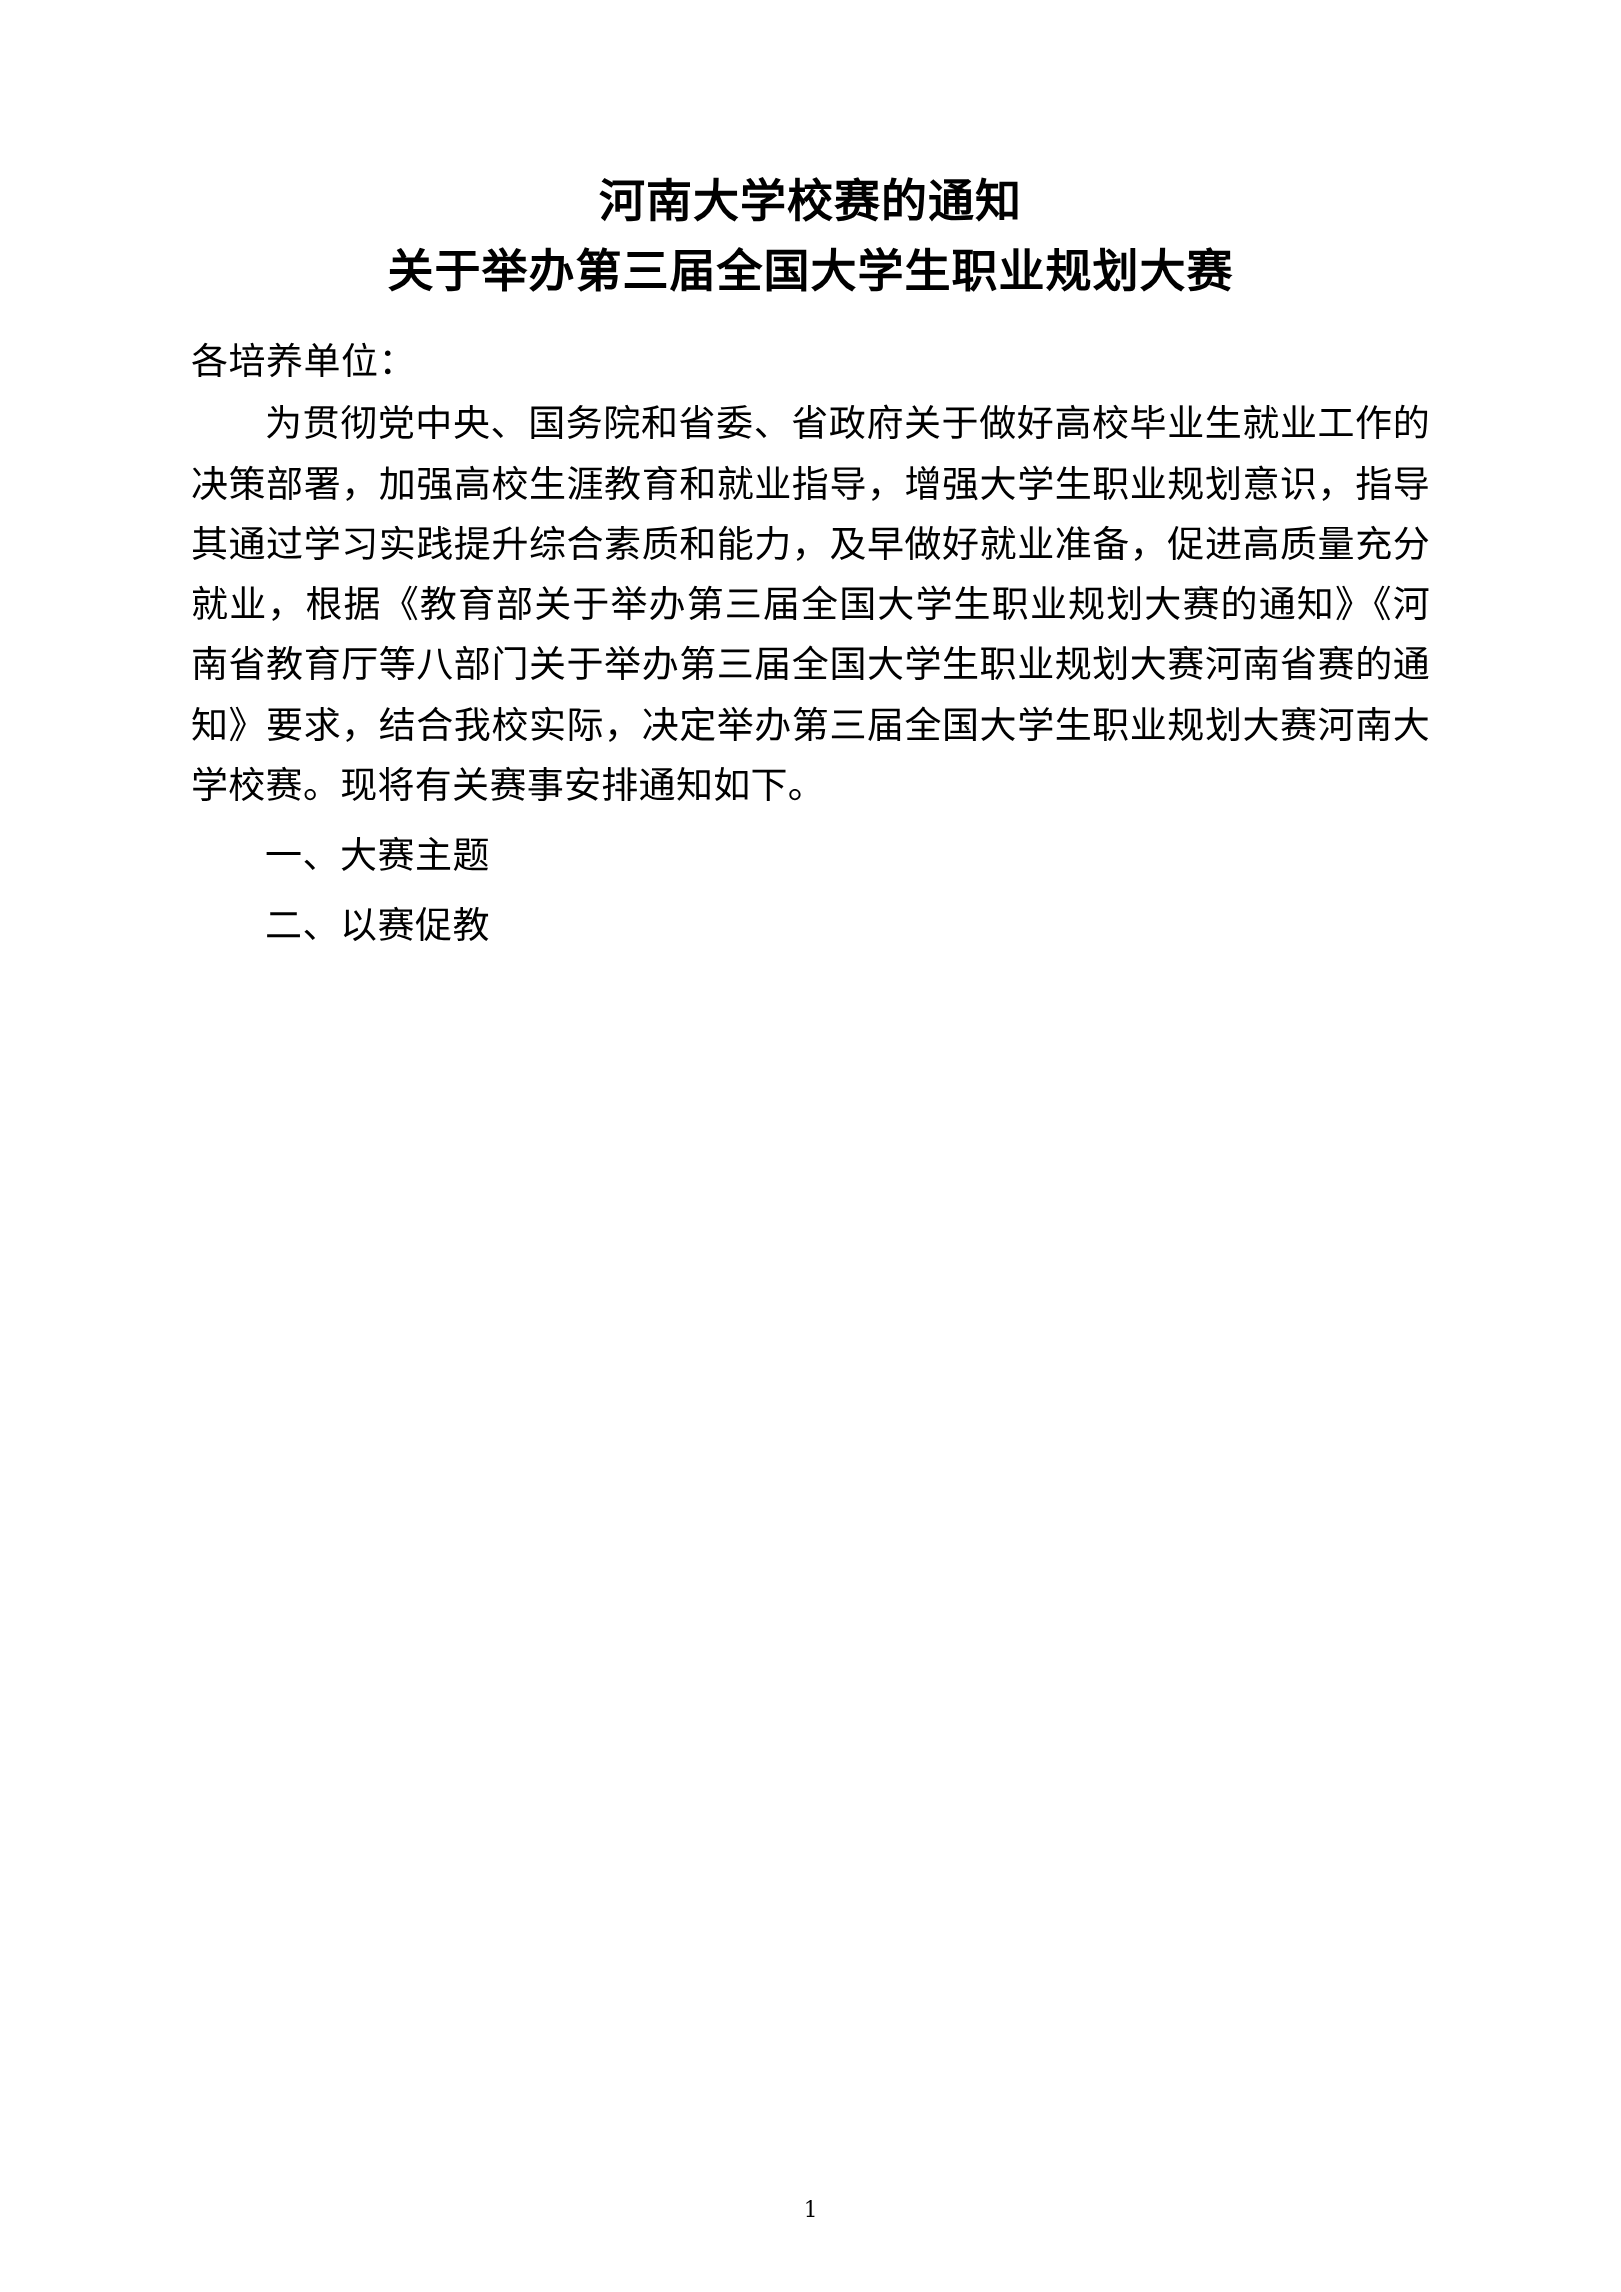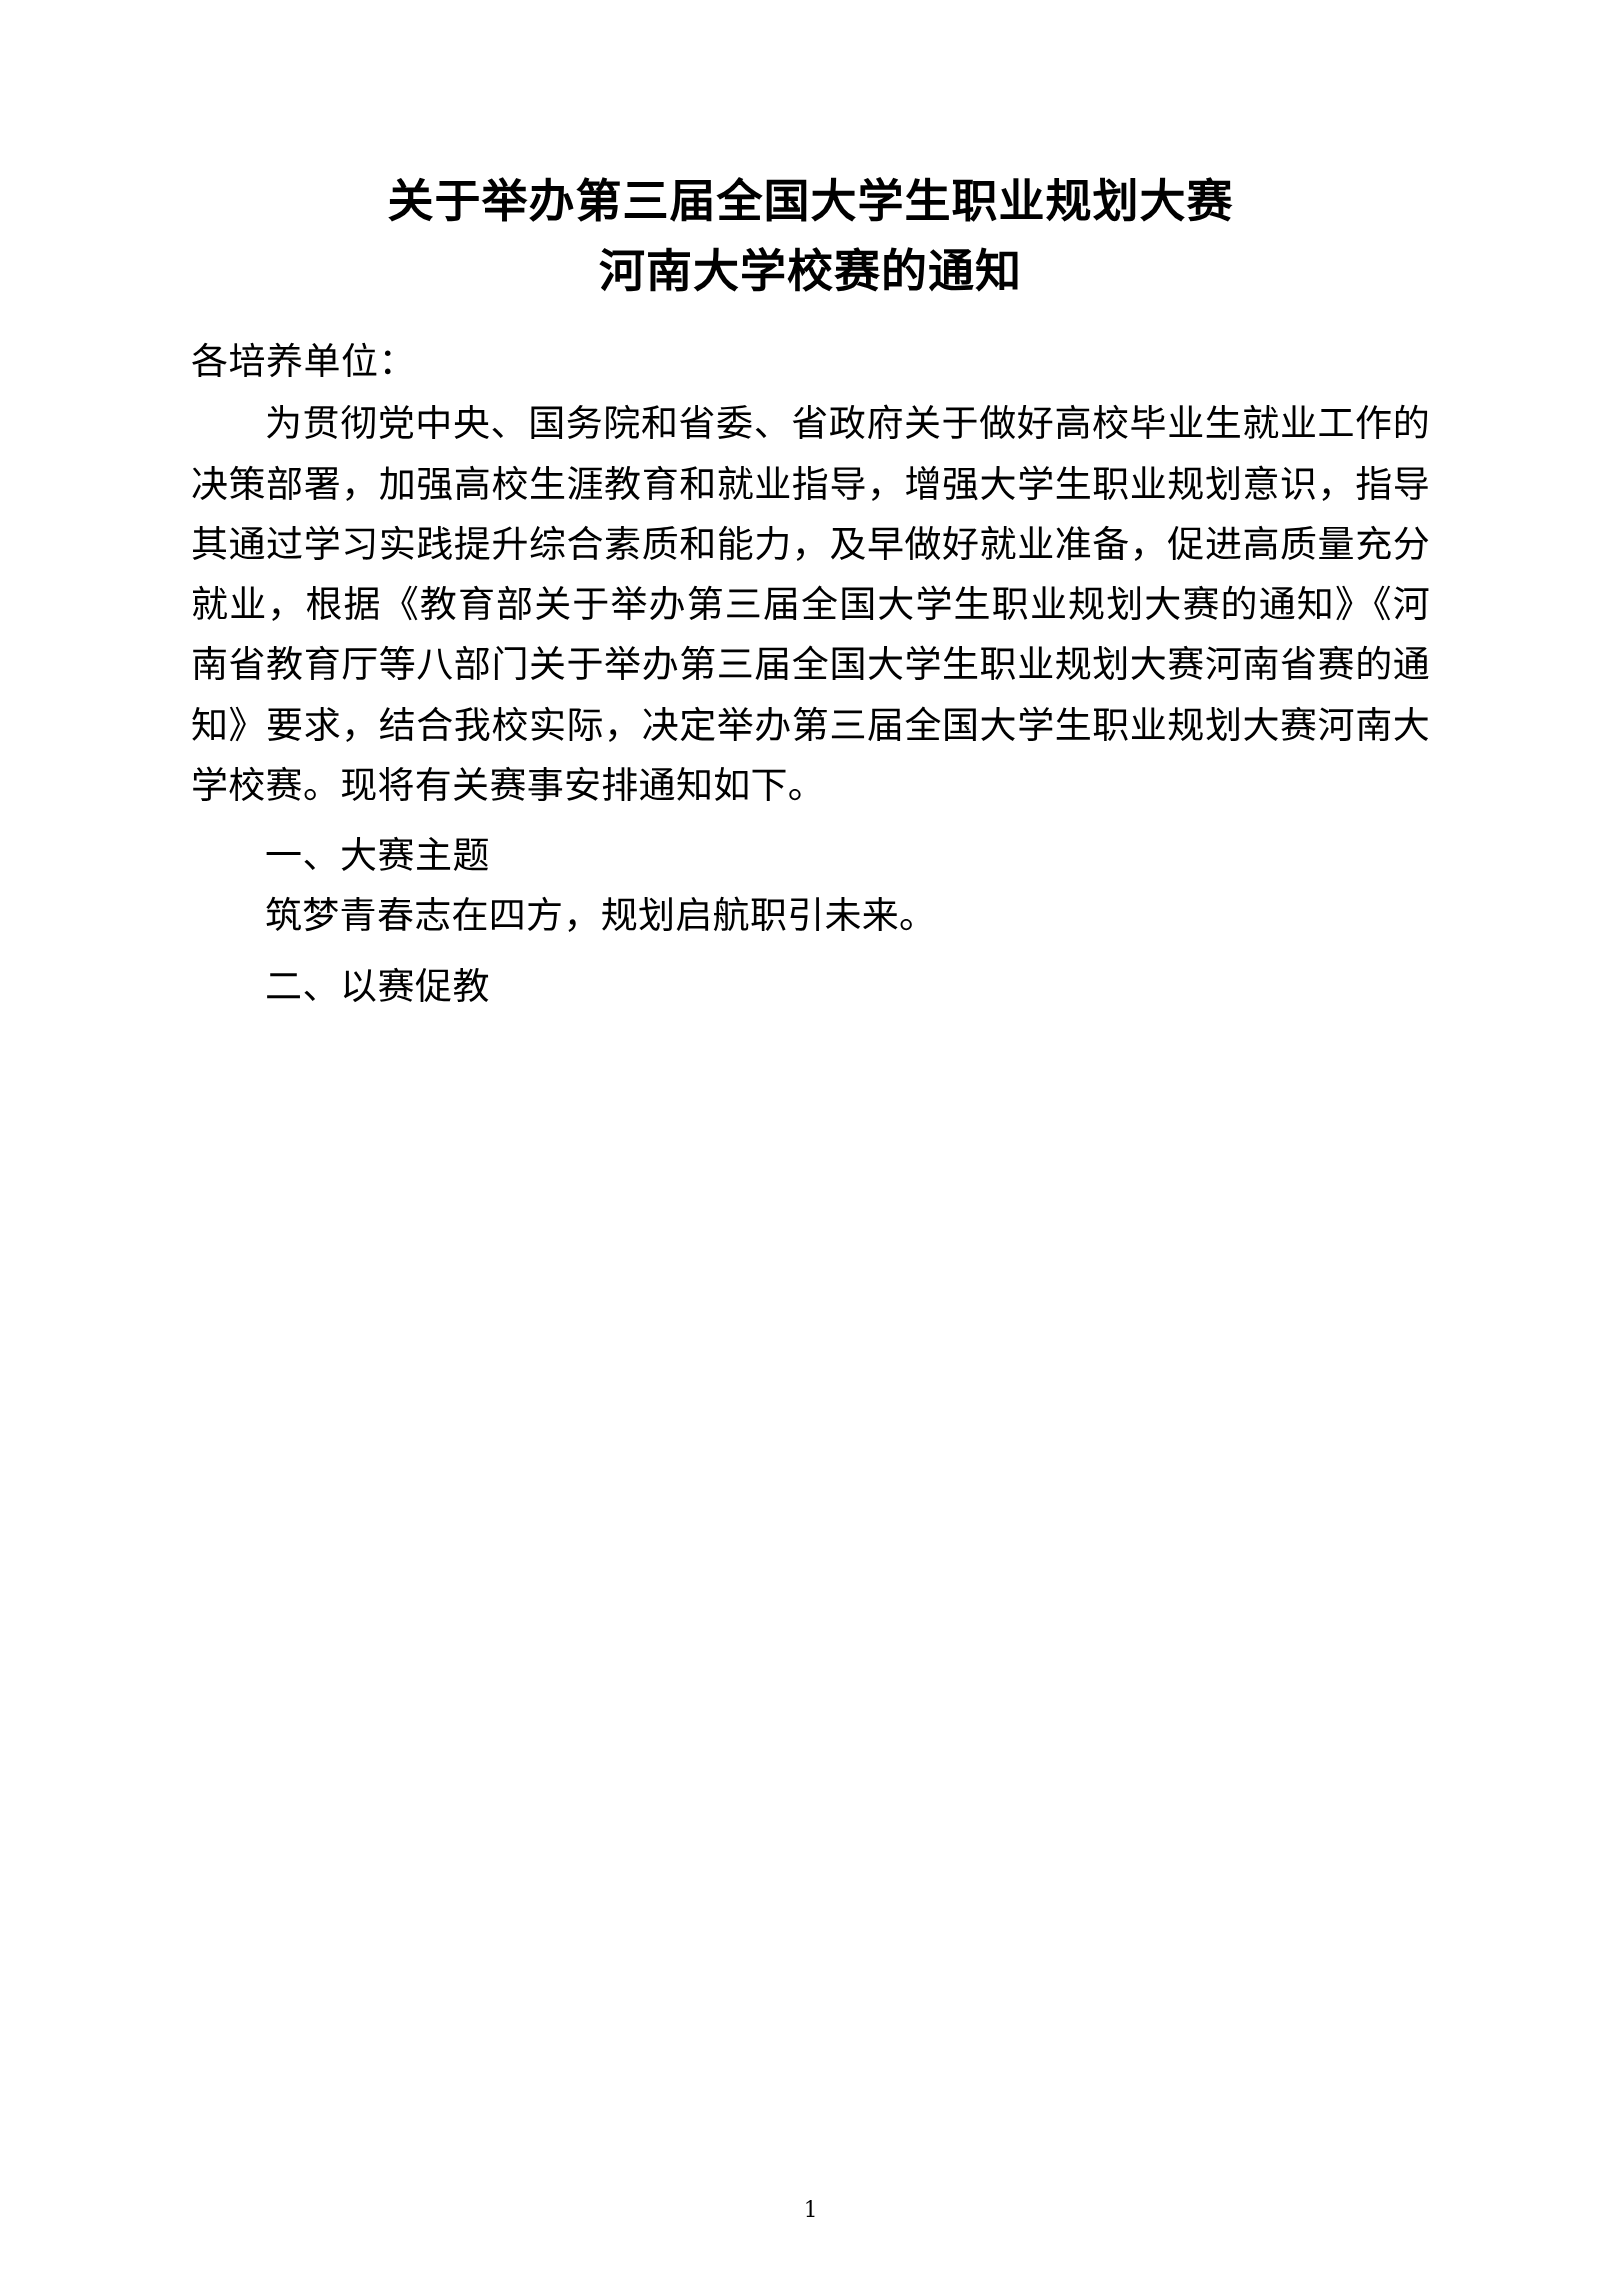--- a/index.html
+++ b/index.html
@@ -70,29 +70,28 @@
     font-family: "DejaVu Serif", "Liberation Serif", serif;
     color: #000000;
   }
 </style>
 </head>
 <body>
 
 <div class="page">
 
   <h1 class="doc-title">
+    <span class="line">河南大学校赛的通知</span>
     <span class="line">关于举办第三届全国大学生职业规划大赛</span>
-    <span class="line">河南大学校赛的通知</span>
   </h1>
 
   <div class="salutation">各培养单位：</div>
 
   <p class="body-para">为贯彻党中央、国务院和省委、省政府关于做好高校毕业生就业工作的决策部署，加强高校生涯教育和就业指导，增强大学生职业规划意识，指导其通过学习实践提升综合素质和能力，及早做好就业准备，促进高质量充分就业，根据《教育部关于举办第三届全国大学生职业规划大赛的通知》《河南省教育厅等八部门关于举办第三届全国大学生职业规划大赛河南省赛的通知》要求，结合我校实际，决定举办第三届全国大学生职业规划大赛河南大学校赛。现将有关赛事安排通知如下。</p>
 
   <h2 class="section-heading">一、大赛主题</h2>
-  <p class="body-para">筑梦青春志在四方，规划启航职引未来。</p>
 
   <h2 class="section-heading">二、以赛促教</h2>
 
   <div class="page-number">1</div>
 
 </div>
 
 
 </body></html>

